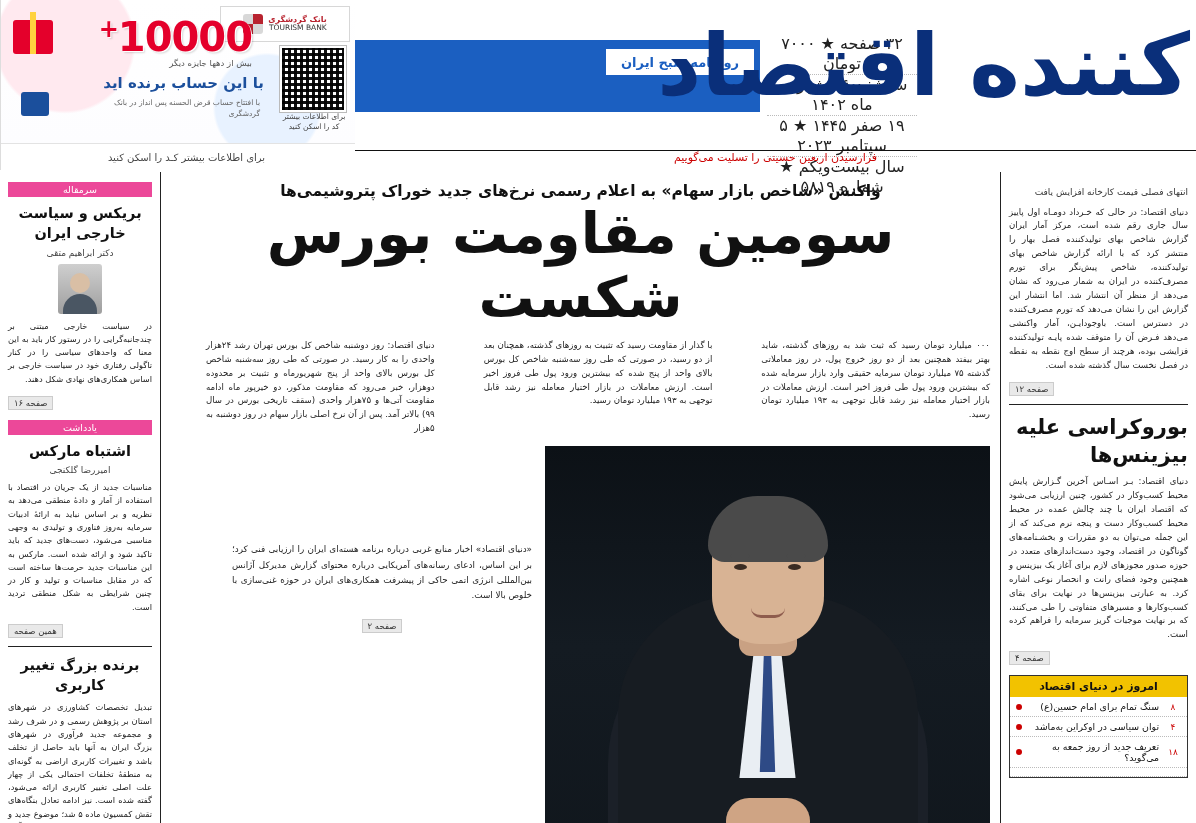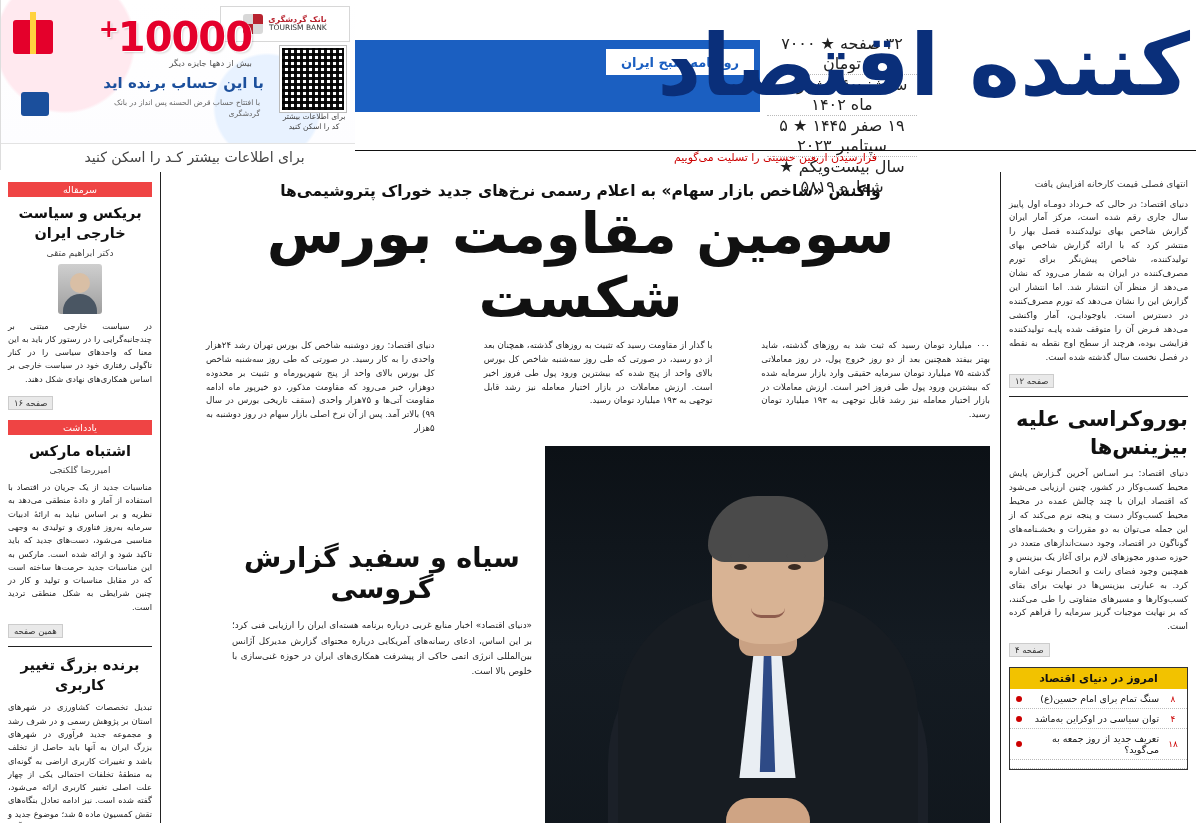--- a/index.html
+++ b/index.html
@@ -33,22 +33,22 @@
   .ad-qrtxt{position:absolute;right:6px;top:112px;width:72px;font-size:7.5px;color:#444;text-align:center;line-height:1.3;}
   .ad-big{position:absolute;right:104px;top:14px;font-size:40px;font-weight:bold;color:#e4002b;letter-spacing:-1px;
           text-shadow:1px 1px 0 #fff,2px 2px 2px rgba(0,0,0,.15);}
   .ad-big sup{font-size:24px;}
   .ad-sub1{position:absolute;right:104px;top:58px;font-size:8.5px;color:#555;}
   .ad-sub2{position:absolute;right:92px;top:74px;font-size:15px;font-weight:bold;color:#1b4f9c;}
   .ad-sub3{position:absolute;right:96px;top:98px;font-size:7.5px;color:#666;width:150px;line-height:1.4;}
   .ad-gift{position:absolute;left:12px;top:20px;width:40px;height:34px;background:#e4002b;border-radius:3px;}
   .ad-gift:after{content:"";position:absolute;left:17px;top:-8px;width:6px;height:42px;background:#ffd23f;}
   .ad-gift2{position:absolute;left:20px;top:92px;width:28px;height:24px;background:#1b4f9c;border-radius:3px;}
-  .ad-foot{position:absolute;left:16px;bottom:0;width:355px;height:26px;display:flex;align-items:center;justify-content:center;
-           font-size:14px;color:#444;gap:6px;background:#fff;}
+  .ad-foot{position:absolute;left:8px;bottom:0;width:355px;height:26px;display:flex;align-items:center;justify-content:center;
+           font-size:10px;color:#444;gap:6px;background:#fff;}
 
   .masthead{position:absolute;left:355px;top:0;width:841px;height:170px;background:#fff;}
   .mast-top{position:absolute;right:0;top:4px;width:520px;text-align:center;font-size:11px;color:#c00;font-weight:bold;}
   .mast-logo{position:absolute;right:6px;top:10px;width:430px;height:115px;}
   .mast-logo .word{position:absolute;right:0;top:0;width:430px;height:115px;
      font-size:86px;font-weight:bold;color:#0a2f7a;text-align:right;line-height:110px;white-space:nowrap;
      letter-spacing:-2px;}
   .mast-blue{position:absolute;left:0;top:40px;width:405px;height:72px;background:#1b5fc1;}
   .mast-blue-txt{position:absolute;left:0;top:0;width:405px;height:72px;display:flex;align-items:center;justify-content:flex-start;
       padding-right:14px;box-sizing:border-box;color:#fff;font-size:19px;font-weight:bold;}
@@ -59,21 +59,21 @@
   .mast-bottom{position:absolute;left:0;right:0;bottom:6px;text-align:center;font-size:11px;color:#c00;}
   .mast-rule{position:absolute;left:0;right:0;top:150px;height:1px;background:#111;}
 
   
   .cols{position:absolute;left:0;top:172px;width:1196px;height:651px;}
   .col-right{position:absolute;right:0;top:0;width:196px;height:651px;border-left:1px solid #222;box-sizing:border-box;padding:0 8px 0 8px;}
   .col-mid{position:absolute;right:196px;top:0;width:840px;height:651px;border-left:1px solid #222;box-sizing:border-box;padding:0 10px;}
   .col-left{position:absolute;left:0;top:0;width:160px;height:651px;box-sizing:border-box;padding:0 8px;}
 
   
-  .kicker{font-size:9px;color:#333;text-align:justify;margin:6px 0 4px;line-height:1.5;}
+  .kicker{font-size:9px;color:#333;text-align:justify;margin:14px 0 4px;line-height:1.5;}
   .headline-sm{font-size:21px;font-weight:bold;line-height:1.35;text-align:right;color:#111;}
   .body-sm{font-size:8.6px;line-height:1.62;text-align:justify;color:#222;margin-top:6px;}
   .pageref{display:inline-block;background:#e9e9e9;border:1px solid #ccc;font-size:8.5px;padding:1px 5px;color:#333;}
   .pageref-wrap{text-align:left;margin-top:4px;}
   .hr-d{border-top:1px solid #222;margin:8px 0;}
 
   .agenda{border:1px solid #333;margin-top:10px;}
   .agenda-h{background:#f2c200;text-align:center;font-size:11px;font-weight:bold;padding:4px 0;color:#111;}
   .agenda ul{list-style:none;margin:0;padding:0;}
   .agenda li{display:flex;align-items:center;gap:6px;border-bottom:1px dotted #bbb;padding:4px 6px;font-size:9.4px;}
@@ -103,21 +103,21 @@
   .ph-brow.l{left:50%;margin-left:-38px;}
   .ph-brow.r{left:50%;margin-left:18px;}
   .ph-mouth{position:absolute;left:50%;top:162px;transform:translateX(-50%);width:34px;height:7px;border-bottom:3px solid #8e5c4d;border-radius:0 0 18px 18px;}
   .ph-hands{position:absolute;left:50%;top:352px;transform:translateX(-50%);width:84px;height:46px;background:#cfa484;border-radius:26px;}
   .photo-cap{position:absolute;right:458px;top:96px;width:300px;text-align:center;}
   .photo-cap h3{font-size:27px;font-weight:bold;margin:0 0 14px;color:#111;}
   .photo-cap p{font-size:8.8px;line-height:1.75;text-align:justify;color:#222;margin:0;}
   .photo-cap .pr{margin-top:10px;text-align:center;}
 
   
-  .lsec-label{background:#ef4444;color:#fff;font-size:9.5px;text-align:center;padding:2px 0;margin:10px 0 6px;}
+  .lsec-label{background:#ec4899;color:#fff;font-size:9.5px;text-align:center;padding:2px 0;margin:10px 0 6px;}
   .l-head{font-size:14.5px;font-weight:bold;text-align:center;line-height:1.4;color:#111;}
   .l-author{font-size:9px;color:#444;text-align:center;margin-top:4px;}
   .l-body{font-size:8.3px;line-height:1.6;text-align:justify;color:#222;margin-top:6px;}
   .l-photo{width:44px;height:50px;margin:6px auto 0;background:linear-gradient(#cfcfcf,#9e9e9e);border-radius:3px;position:relative;overflow:hidden;}
   .l-photo:after{content:"";position:absolute;left:50%;top:9px;transform:translateX(-50%);width:20px;height:20px;border-radius:50%;background:#d9bfa5;}
   .l-photo:before{content:"";position:absolute;left:50%;bottom:0;transform:translateX(-50%);width:34px;height:20px;border-radius:17px 17px 0 0;background:#4a5663;}
   .l-ref{text-align:left;margin-top:5px;}
   .thin-rule{border-top:1px solid #222;margin:8px 0;}
 </style>
 </head>
@@ -246,22 +246,24 @@
           <div class="ph-brow l"></div>
           <div class="ph-brow r"></div>
           <div class="ph-eye l"></div>
           <div class="ph-eye r"></div>
           <div class="ph-mouth"></div>
           <div class="ph-hands"></div>
 
         </div>
 
         <div class="photo-cap">
-          <h3>سیاه و سفید گزارش گروسی</h3>
           <p>«دنیای اقتصاد» اخبار منابع غربی درباره برنامه هسته‌ای ایران را ارزیابی فنی کرد؛ بر این اساس، ادعای رسانه‌های آمریکایی درباره محتوای گزارش مدیرکل آژانس بین‌المللی انرژی اتمی حاکی از پیشرفت همکاری‌های ایران در حوزه غنی‌سازی با خلوص بالا است.</p>
+          <div class="pr">
+            <span class="pageref">صفحه ۲</span>
+          </div>
         </div>
       </div>
     </div>
 
     <div class="col-left">
 
       <div>
         <div class="lsec-label">سرمقاله</div>
         <div class="l-head">بریکس و سیاست خارجی ایران</div>
         <div class="l-author">دکتر ابراهیم متقی</div>

